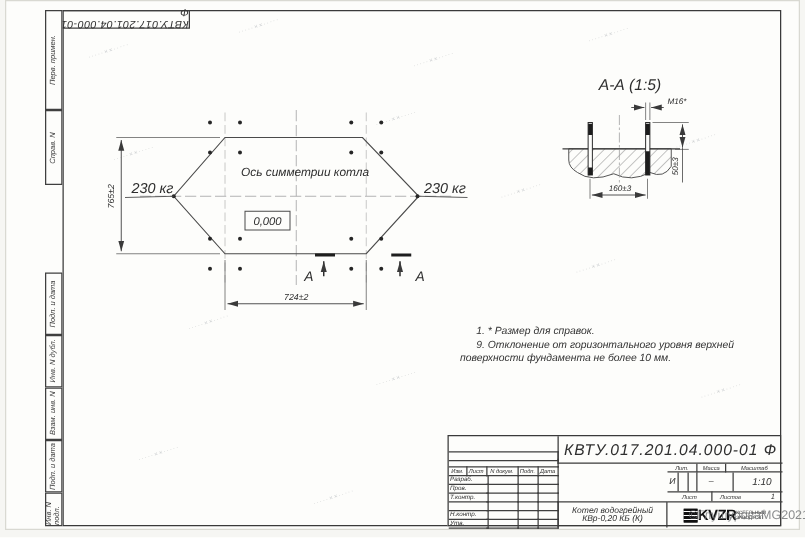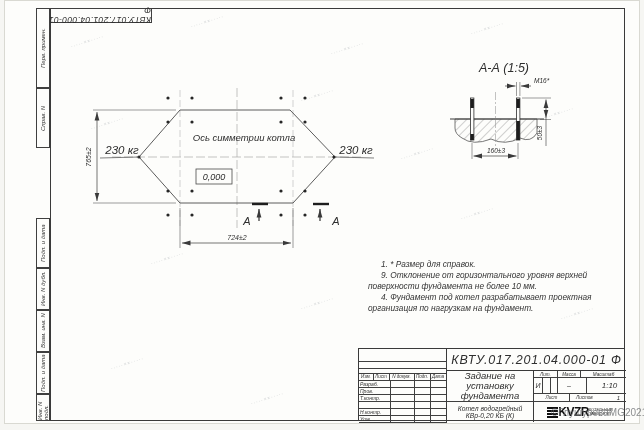--- a/index.html
+++ b/index.html
@@ -163,21 +163,20 @@
       <line x1="472" y1="143" x2="472" y2="159" stroke="#5a5a5a" stroke-width="0.6"></line>
       <line x1="518" y1="143" x2="518" y2="159" stroke="#5a5a5a" stroke-width="0.6"></line>
       <line x1="473.5" y1="156" x2="516.5" y2="156" stroke="#3a3a3a" stroke-width="0.7" marker-start="url(#arr)" marker-end="url(#arr)"></line>
       <text x="496" y="153" font-size="6.5" text-anchor="middle">160±3</text>
     </g>
   </svg>
 
   <div class="abs" id="notes">
     <p>1. * Размер для справок.</p>
     <p>9. Отклонение от горизонтального уровня верхней поверхности фундамента не более 10 мм.</p>
-    <p>4. Фундамент под котел разрабатывает проектная организация по нагрузкам на фундамент.</p>
   </div>
 
   <div class="abs" id="tb">
 
     <div class="abs" id="doc-num">КВТУ.017.201.04.000-01 Ф</div>
 
     <div id="grid">
 
       <div class="gc" style="left:0;top:0;width:87px;height:6px;border-top:0.8px solid #3f3f3f;"></div>
       <div class="gc" style="left:0;top:6px;width:87px;height:6px;"></div>
@@ -207,23 +206,20 @@
       <div class="gc lab" style="left:0;top:47px;width:30px;height:7px;">Н.контр.</div>
       <div class="gc" style="left:30px;top:47px;width:25px;height:7px;"></div>
         <div class="gc" style="left:55px;top:47px;width:16px;height:7px;"></div>
         <div class="gc" style="left:71px;top:47px;width:16px;height:7px;"></div>
       <div class="gc lab" style="left:0;top:54px;width:30px;height:7px;">Утв.</div>
       <div class="gc" style="left:30px;top:54px;width:25px;height:7px;"></div>
         <div class="gc" style="left:55px;top:54px;width:16px;height:7px;"></div>
         <div class="gc" style="left:71px;top:54px;width:16px;height:7px;"></div>
     </div>
 
-    <div class="abs" id="tb-title">
-      <span><span>Задание на</span><br><span>установку</span><br><span>фундамента</span></span>
-    </div>
 
     <div class="abs" id="tb-prod">
       <span><span>Котел водогрейный</span><br><span>КВр-0,20 КБ (К)</span></span>
     </div>
 
     <div class="abs small-h" style="left:175px;top:22px;width:23px;height:7px;border-bottom:0.8px solid #3f3f3f;">Лит.</div>
     <div class="abs small-h" style="left:198px;top:22px;width:23px;height:7px;border-left:0.8px solid #3f3f3f;border-bottom:0.8px solid #3f3f3f;">Масса</div>
     <div class="abs small-h" style="left:221px;top:22px;width:46px;height:7px;border-left:0.8px solid #3f3f3f;border-bottom:0.8px solid #3f3f3f;">Масштаб</div>
     <div class="abs small-h" style="left:175px;top:29px;width:8px;height:15px;font-size:7px;">И</div>
     <div class="abs" style="left:183px;top:29px;width:8px;height:15px;border-left:0.8px solid #3f3f3f;"></div>

